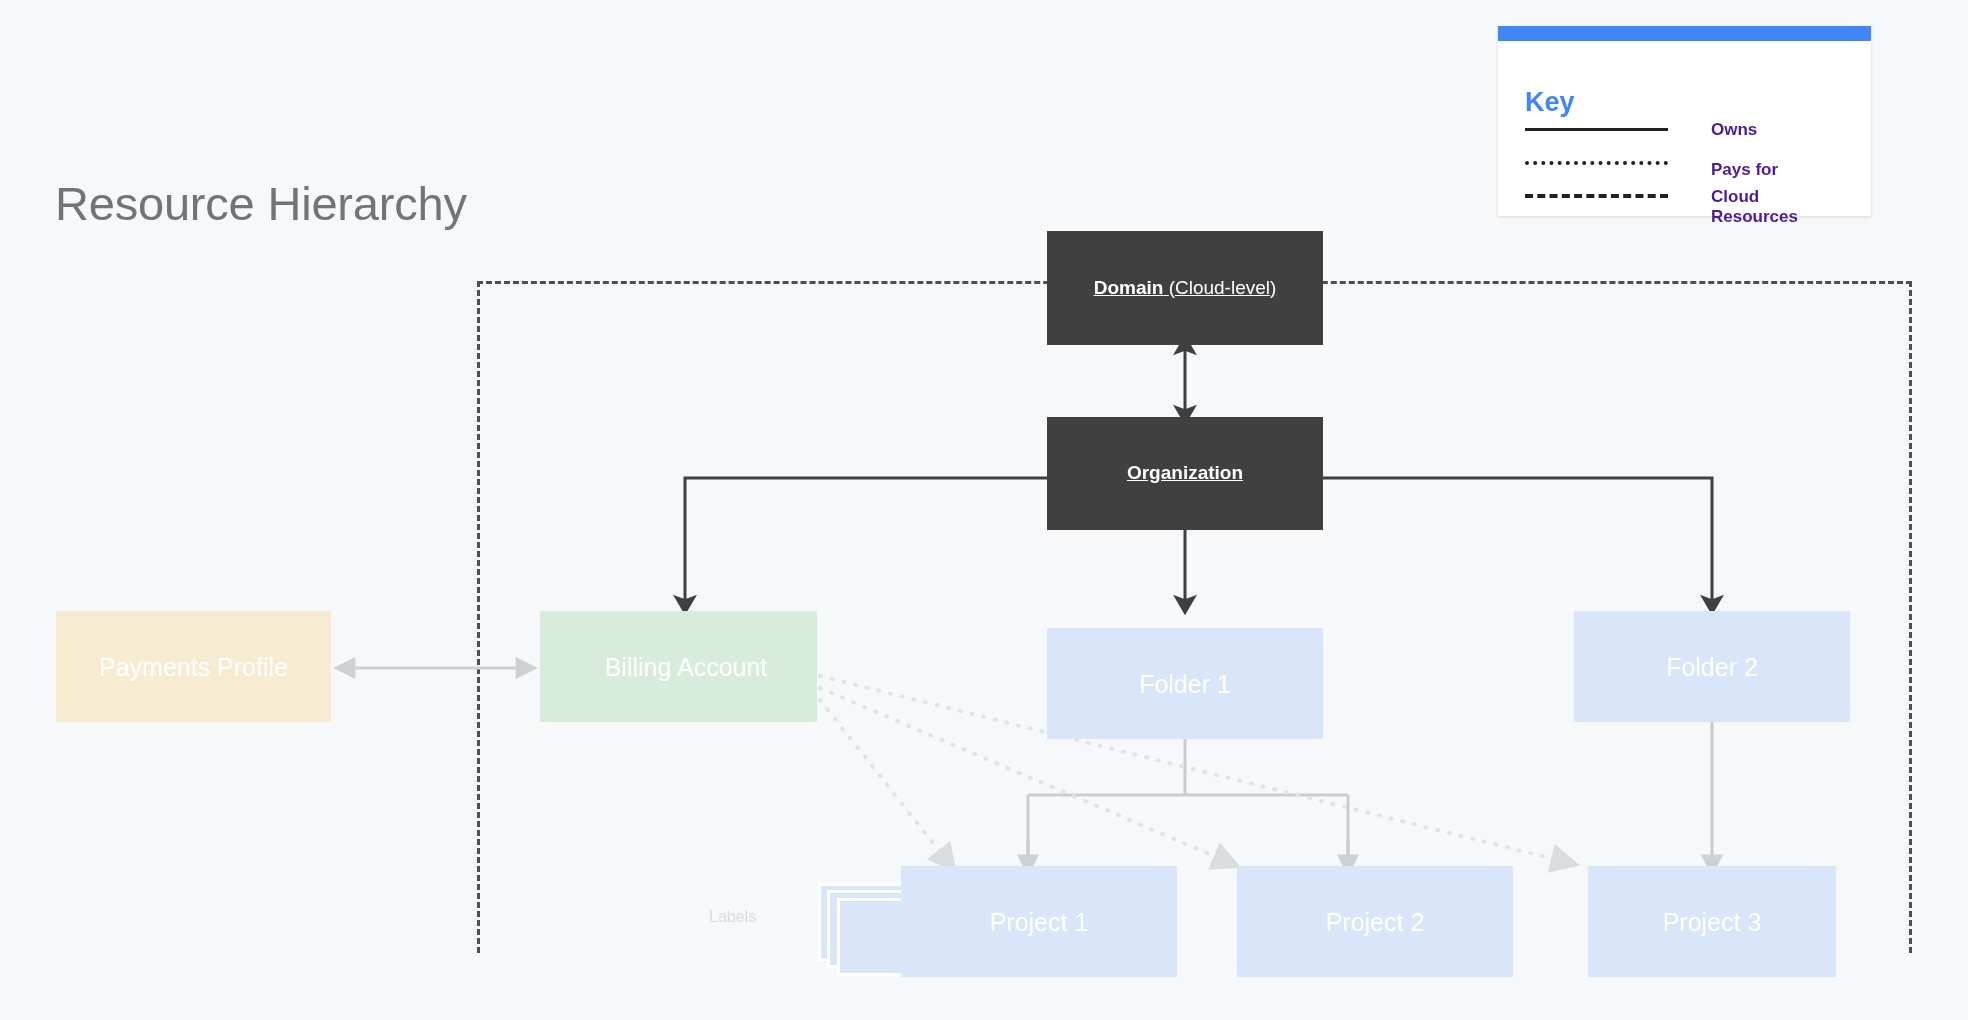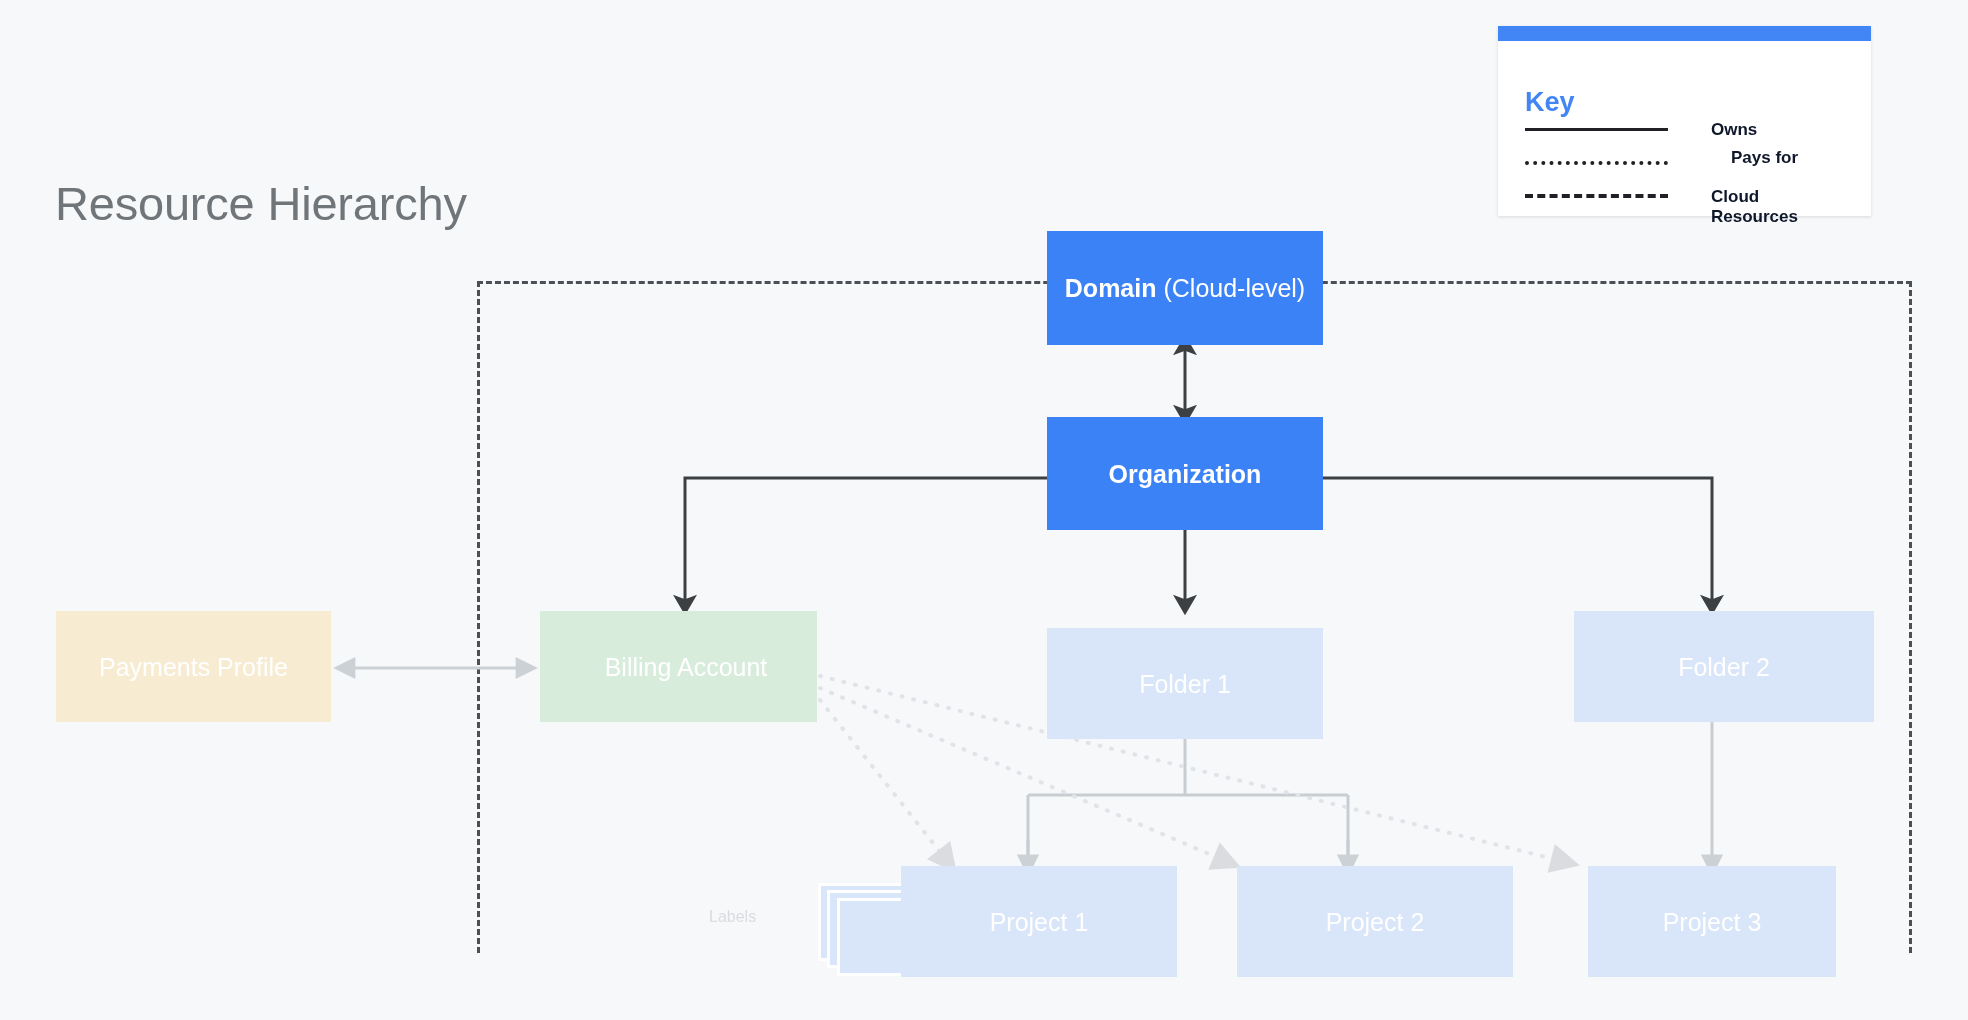--- a/index.html
+++ b/index.html
@@ -51,23 +51,24 @@
   .node {
     position: absolute;
     box-sizing: border-box;
     display: flex;
     align-items: center;
     justify-content: center;
     text-align: center;
     line-height: 1.2;
   }
   .node-red {
-    background: #3b82f6;
+    background: #404040;
     color: #ffffff;
-    font-size: 25px;
+    font-size: 19px;
+    text-decoration: underline;
   }
   .node-red .b { font-weight: 700; }
   .node-red .n { font-weight: 400; }
 
   .node-soft {
     font-size: 25px;
     font-weight: 400;
     color: #ffffff;
   }
   .node-cream  { background: #f7ecd2; }
@@ -124,21 +125,21 @@
     top: 48px;
     font-size: 27px;
     font-weight: 700;
     color: #4285f4;
     line-height: 1;
   }
   .key-row-label {
     position: absolute;
     font-size: 17px;
     font-weight: 700;
-    color: #0f172a;
+    color: #4c1d95;
     line-height: 1.18;
     left: 213px;
   }
   .key-sample {
     position: absolute;
     left: 27px;
     width: 143px;
     height: 0;
   }
   .ks-solid  { border-top: 3px solid #202124; }
@@ -209,21 +210,21 @@
   </div>
 
   <div class="node node-soft node-green" style="left:540px; top:611px; width:277px; height:111px;padding-left:15px;">
     <span>Billing Account</span>
   </div>
 
   <div class="node node-soft node-blue" style="left:1047px; top:612px; width:276px; height:111px;margin-top:16px;">
     <span>Folder 1</span>
   </div>
 
-  <div class="node node-soft node-blue" style="left:1574px; top:611px; width:300px; height:111px;">
+  <div class="node node-soft node-blue" style="left:1574px; top:611px; width:276px; height:111px;">
     <span>Folder 2</span>
   </div>
 
   <div class="labels-text" style="left:709px; top:908px;">Labels</div>
 
   <div class="label-card" style="left:818px; top:883px; width:123px; height:78px;"></div>
   <div class="label-card" style="left:827px; top:890px; width:123px; height:78px;"></div>
   <div class="label-card" style="left:837px; top:898px; width:123px; height:78px;"></div>
 
   <div class="node node-soft node-blue" style="left:901px; top:866px; width:276px; height:111px;">
@@ -243,20 +244,20 @@
     <div class="key-body">
 
       <div class="key-title">Key</div>
 
       <div class="key-sample ks-solid" style="top:87px;"></div>
       <div class="key-sample ks-dotted" style="top:120px;"></div>
       <div class="key-sample ks-dashed" style="top:153px;"></div>
 
       <div class="key-row-label" style="top:79px;">Owns</div>
 
-      <div class="key-row-label" style="top:107px;margin-left:20px;">Pays for</div>
+      <div class="key-row-label" style="top:119px;">Pays for</div>
 
       <div class="key-row-label" style="top:146px; width:120px;">Cloud<br>Resources</div>
 
     </div>
   </div>
 
 </div>
 
 </body></html>

